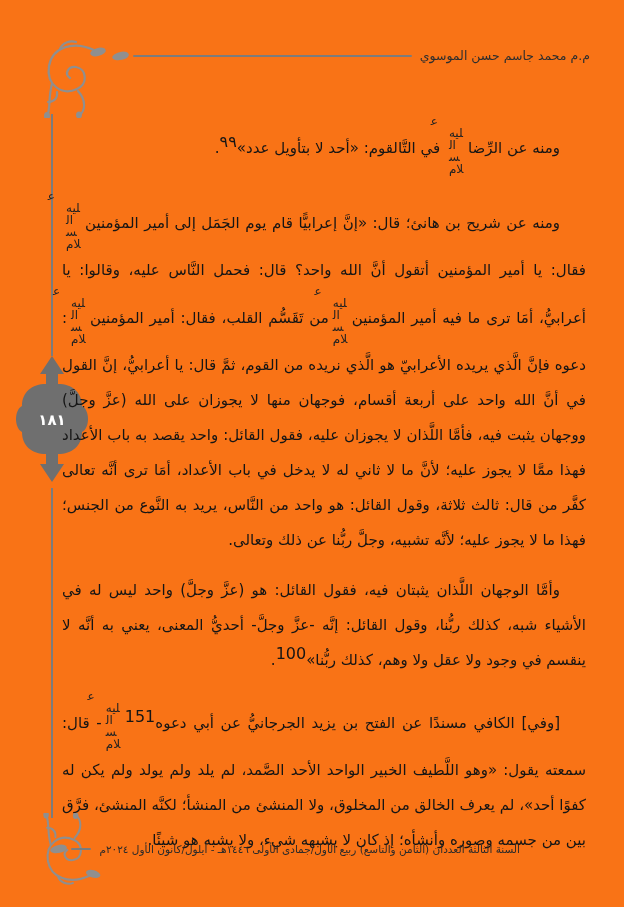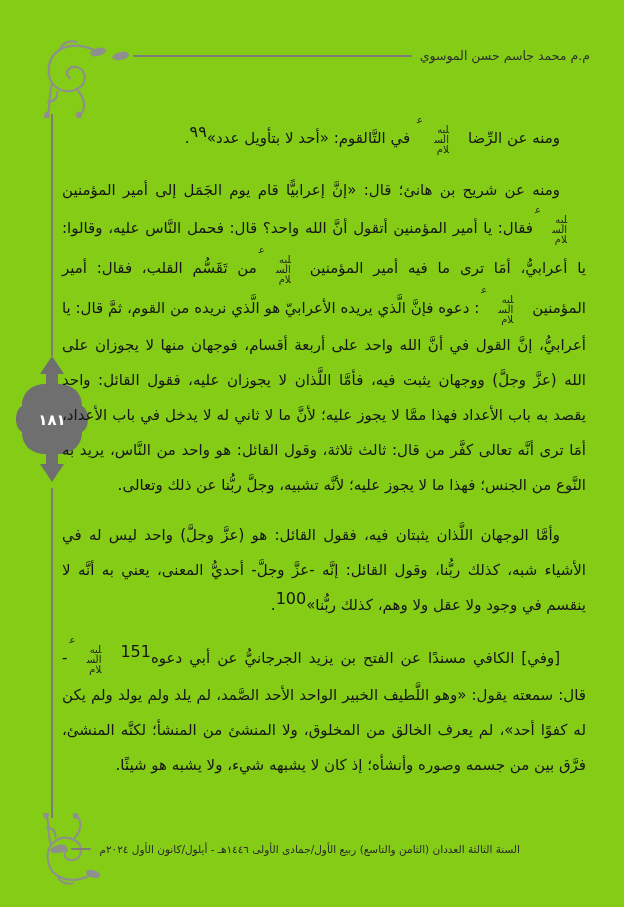--- a/index.html
+++ b/index.html
@@ -1,20 +1,20 @@
 <!DOCTYPE html>
 <html lang="ar" dir="rtl"><head>
 <meta charset="utf-8">
 <style>
   html,body{margin:0;padding:0;background:#e8e8e8;}
   .page{
     position:relative;
     width:624px;height:907px;
     margin:0 auto;
-    background:#84cc16;
+    background:#f97316;
     font-family:"DejaVu Sans",sans-serif;
     overflow:hidden;
     direction:rtl;
   }
   
   .header-row{
     position:absolute;top:48px;right:34px;left:112px;
     display:flex;align-items:center;direction:rtl;
   }
   .header-author{
@@ -38,23 +38,23 @@
     font-family:"DejaVu Sans",sans-serif;font-weight:bold;
   }
   
   .body-text{
     position:absolute;top:118px;right:38px;left:62px;
     direction:rtl;text-align:justify;
     font-size:15px;line-height:35px;color:#151515;
   }
   .body-text p{margin:0 0 15px 0;text-indent:26px;}
   .honorific{
-    display:inline-block;width:15px;font-size:10px;line-height:1;
-    text-align:right;vertical-align:middle;color:#222;
-    margin:0 19px;transform:translateY(-3px);
+    display:inline-block;width:15px;font-size:12px;line-height:1;
+    text-align:left;vertical-align:middle;color:#222;
+    margin:0 4px;transform:translateY(-3px);
     white-space:normal;word-break:break-word;
   }
   sup.fn{font-size:16px;line-height:0;vertical-align:super;letter-spacing:0;}
   
   .footer-row{
     position:absolute;left:80px;right:104px;top:843px;
     display:flex;align-items:center;direction:rtl;
   }
   .footer-issue{
     font-size:10.5px;color:#2a2a2a;white-space:nowrap;letter-spacing:0.1px;

